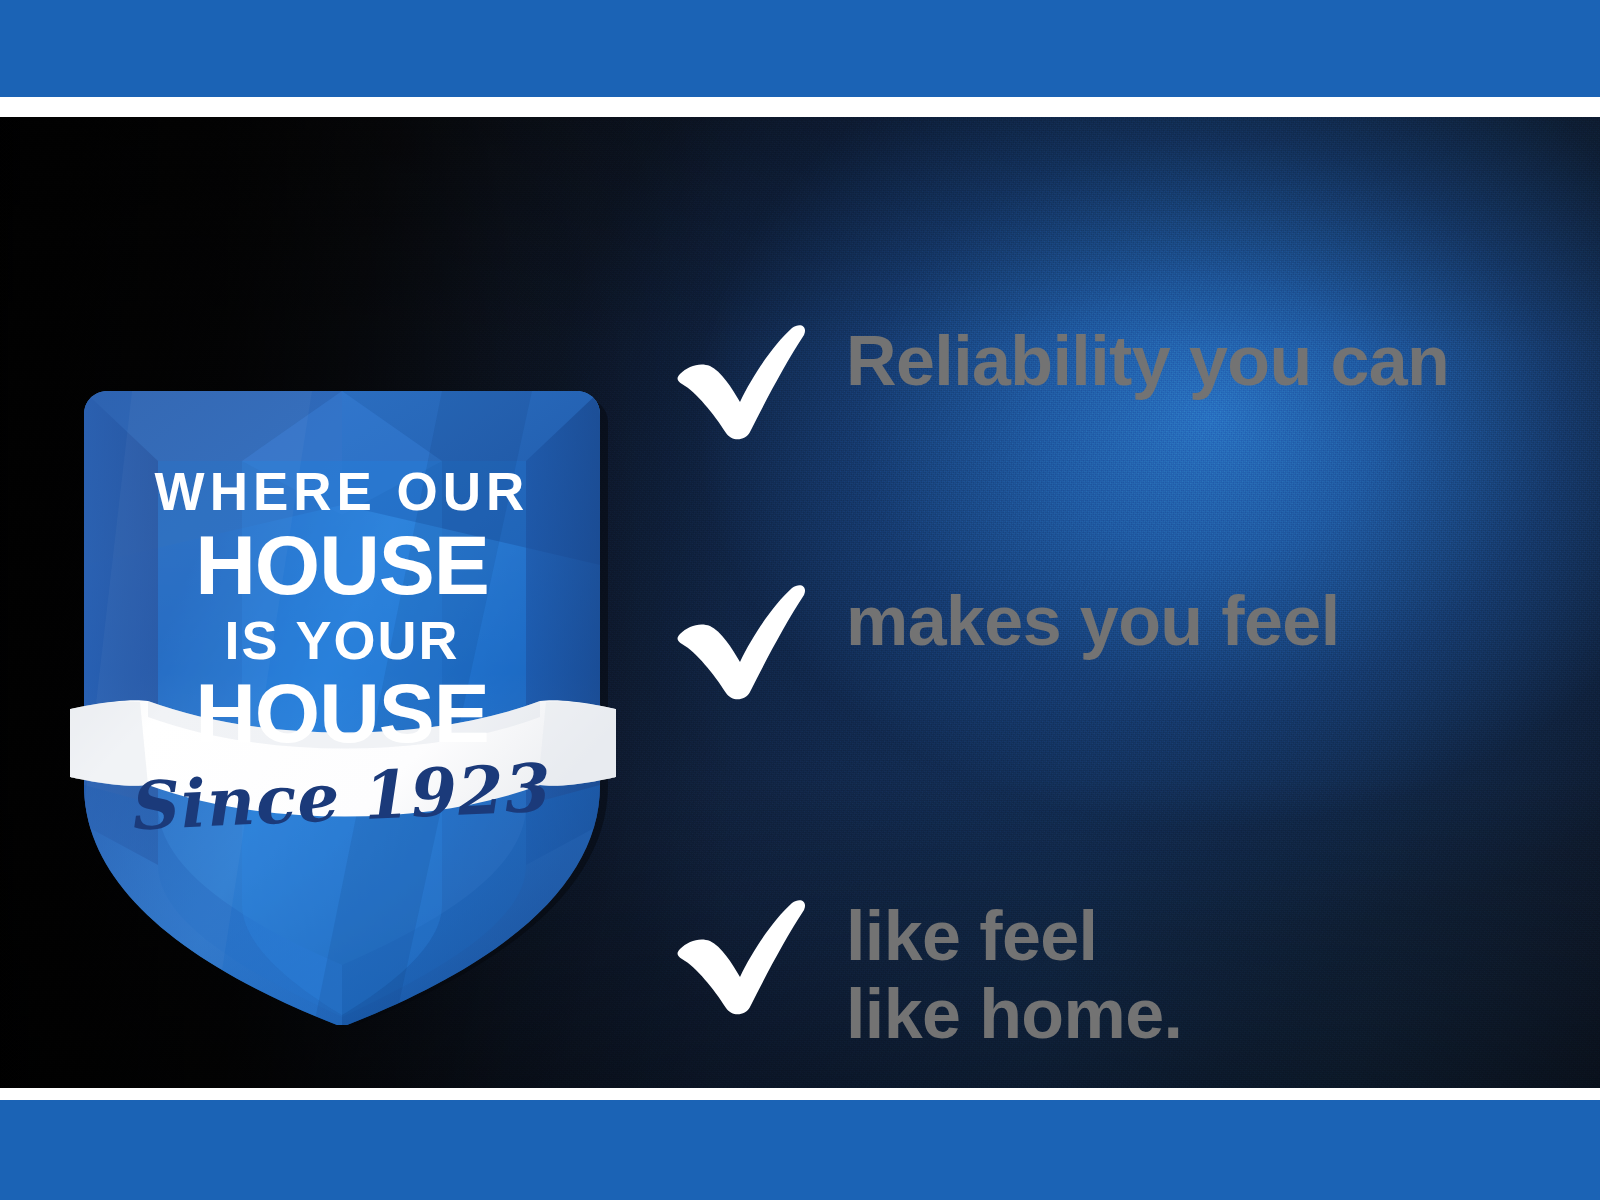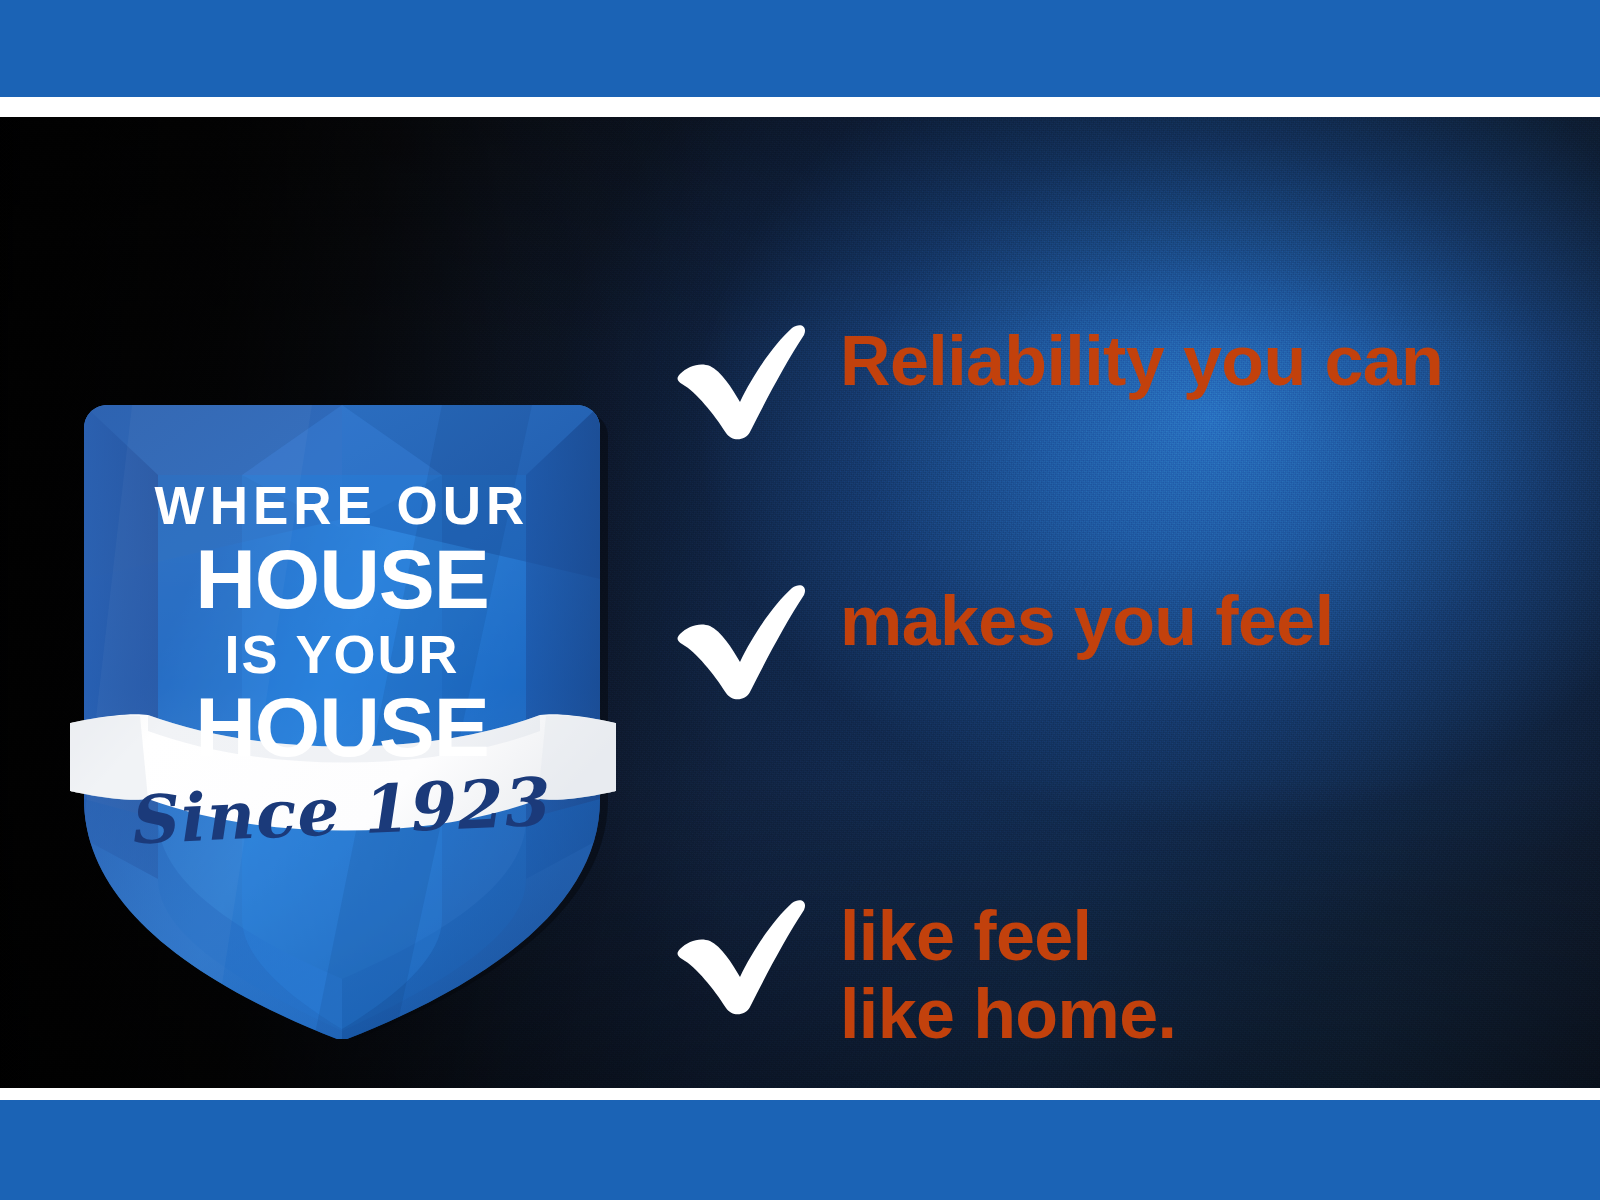--- a/index.html
+++ b/index.html
@@ -83,21 +83,21 @@
       repeating-linear-gradient(0deg, rgba(255,255,255,0.085) 0px, rgba(255,255,255,0.085) 1px, rgba(0,0,0,0.085) 1px, rgba(0,0,0,0.085) 2px),
       repeating-linear-gradient(90deg, rgba(255,255,255,0.075) 0px, rgba(255,255,255,0.075) 1px, rgba(0,0,0,0.075) 1px, rgba(0,0,0,0.075) 2px),
       repeating-linear-gradient(37deg, rgba(255,255,255,0.06) 0px, rgba(255,255,255,0.06) 1px, rgba(0,0,0,0.06) 1px, rgba(0,0,0,0.06) 3px),
       repeating-linear-gradient(117deg, rgba(255,255,255,0.05) 0px, rgba(255,255,255,0.05) 1px, rgba(0,0,0,0.05) 1px, rgba(0,0,0,0.05) 3px);
   }
 
   
   .emblem {
     position: absolute;
     left: 62px;
-    top: 162px;
+    top: 148px;
     width: 560px;
     height: 760px;
   }
   .emblem svg { display: block; width: 560px; height: 760px; }
 
   .shield-text {
     position: absolute;
     left: 0;
     top: 0;
     width: 560px;
@@ -156,24 +156,24 @@
     position: absolute;
     left: 0;
     top: 0;
     width: 146px;
     height: 120px;
   }
   .check-mark svg { display: block; width: 146px; height: 120px; }
 
   .check-text {
     position: absolute;
-    left: 174px;
+    left: 180px;
     top: 0;
     width: 690px;
-    color: #c2410c;
+    color: #737373;
     font-family: "Liberation Sans", sans-serif;
     font-weight: 700;
     font-size: 70px;
     line-height: 78px;
     letter-spacing: -0.6px;
   }
   .check-text .ln { display: block; white-space: nowrap; }
 </style>
 </head>
 <body>

